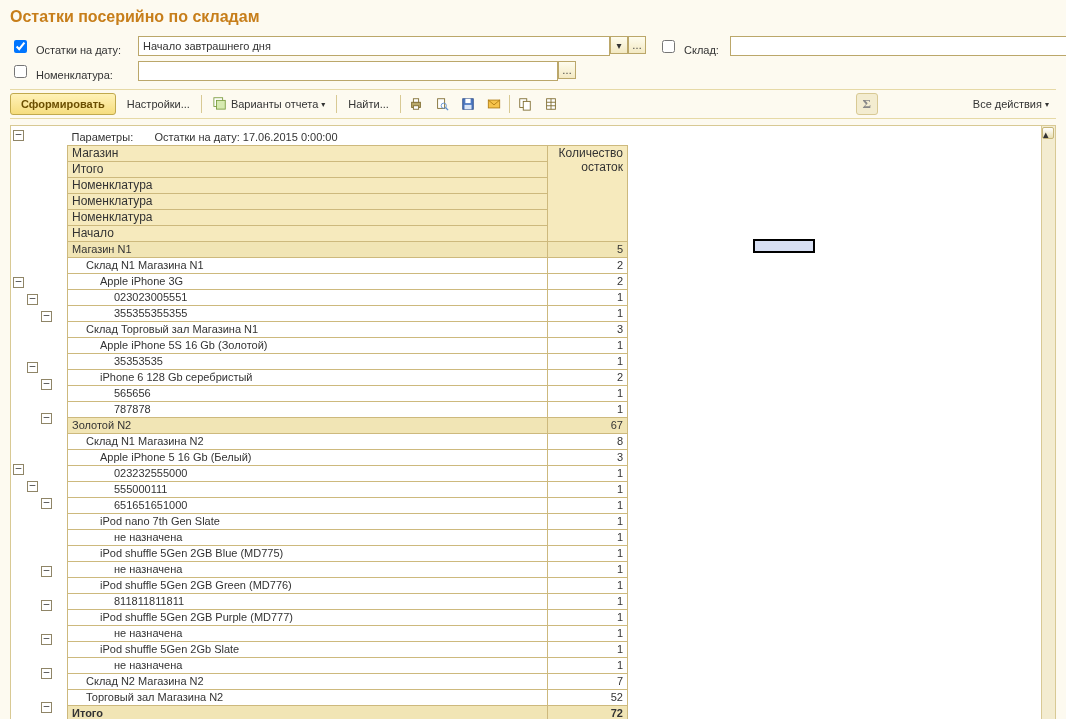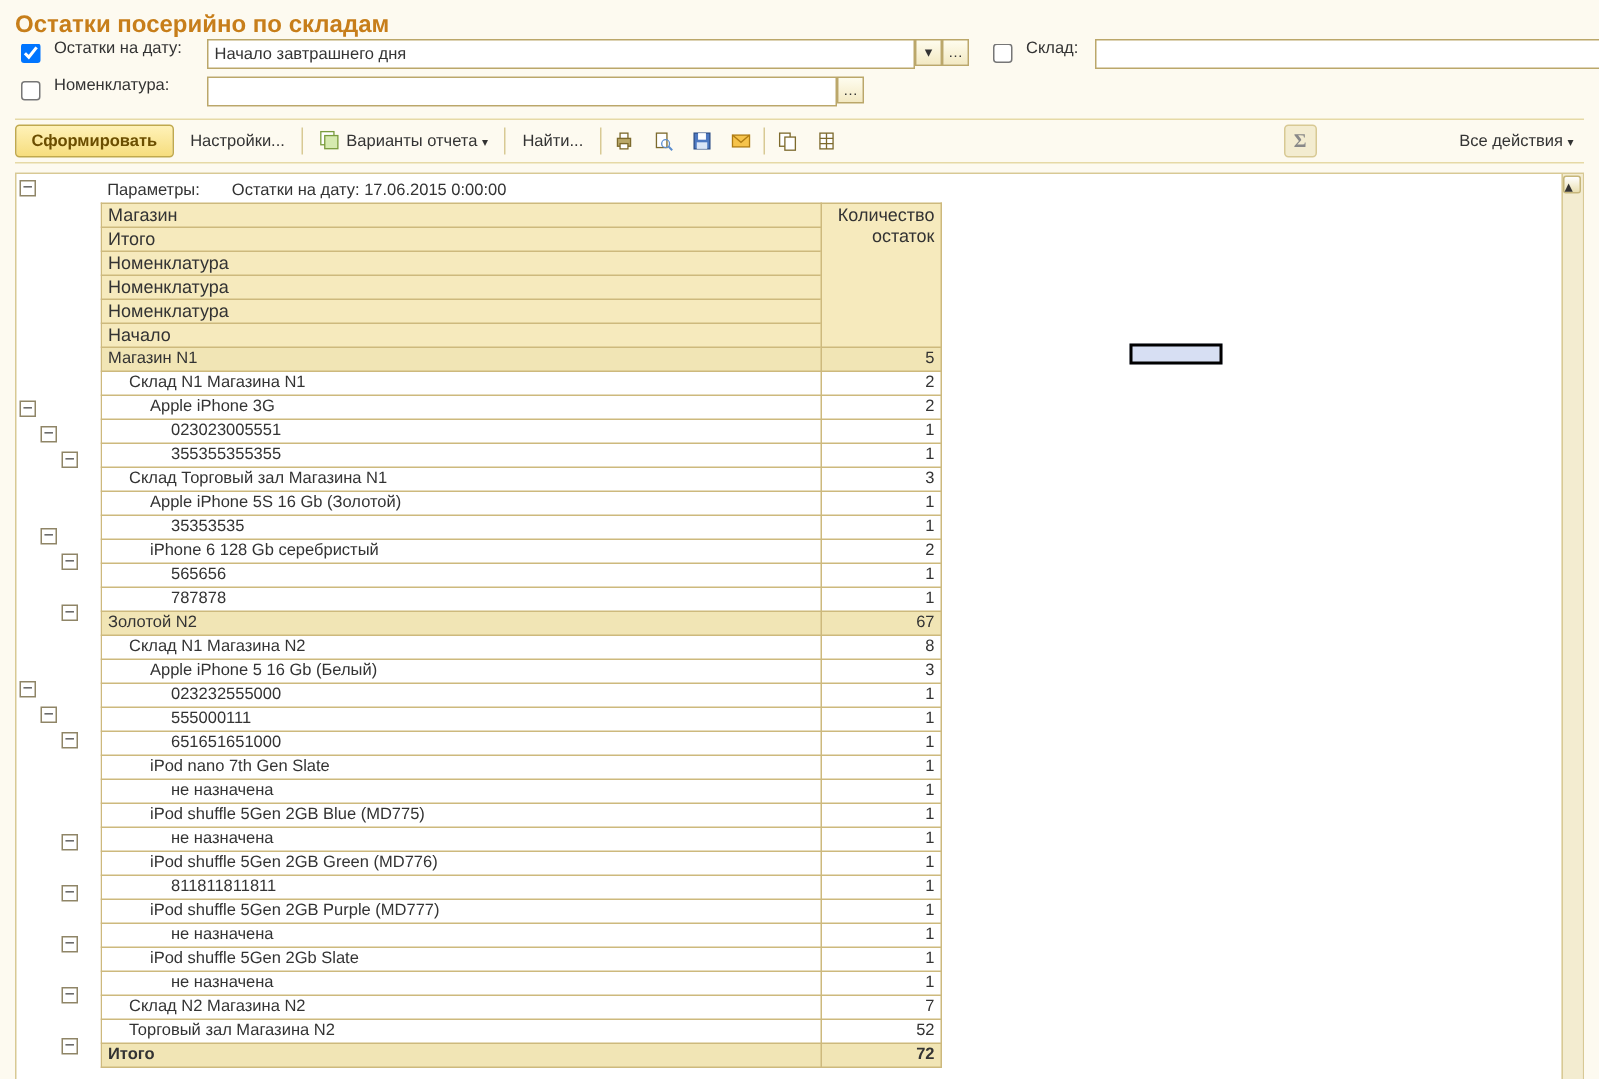--- a/index.html
+++ b/index.html
@@ -11,30 +11,31 @@
     color: #333;
   }
   .page {
     width: 1066px;
     padding: 8px 10px;
   }
   .title {
     font-size: 16px;
     font-weight: bold;
     color: #c77e1a;
+    margin-bottom: 10px;
   }
   .filters {
     display: flex;
     flex-direction: column;
     gap: 5px;
     margin-bottom: 8px;
   }
   .filter-row {
     display: flex;
-    align-items: flex-start;
+    align-items: flex-end;
     gap: 6px;
   }
   .chk {
     width: 13px; height: 13px;
   }
   .lbl {
     font-size: 11px;
     color: #333;
     min-width: 96px;
   }

